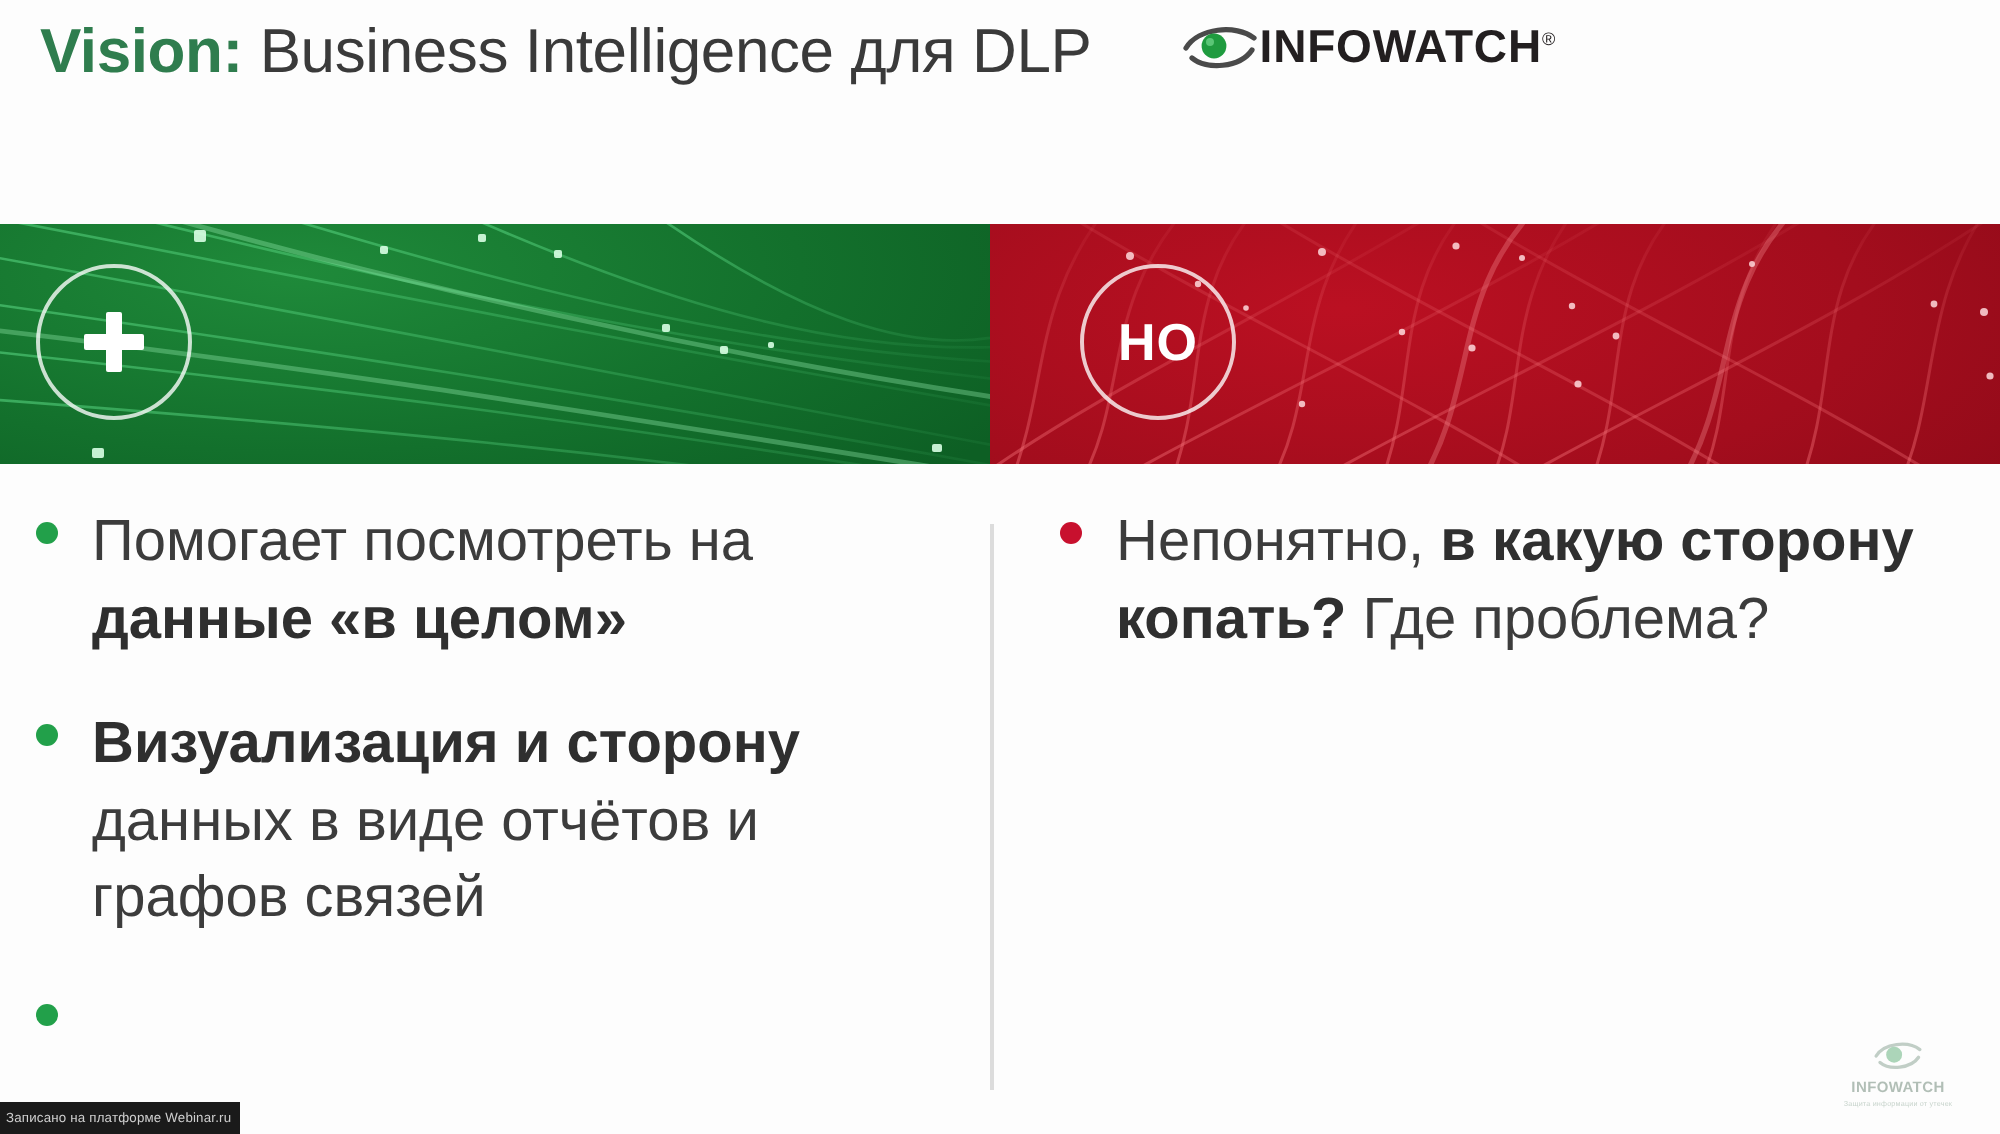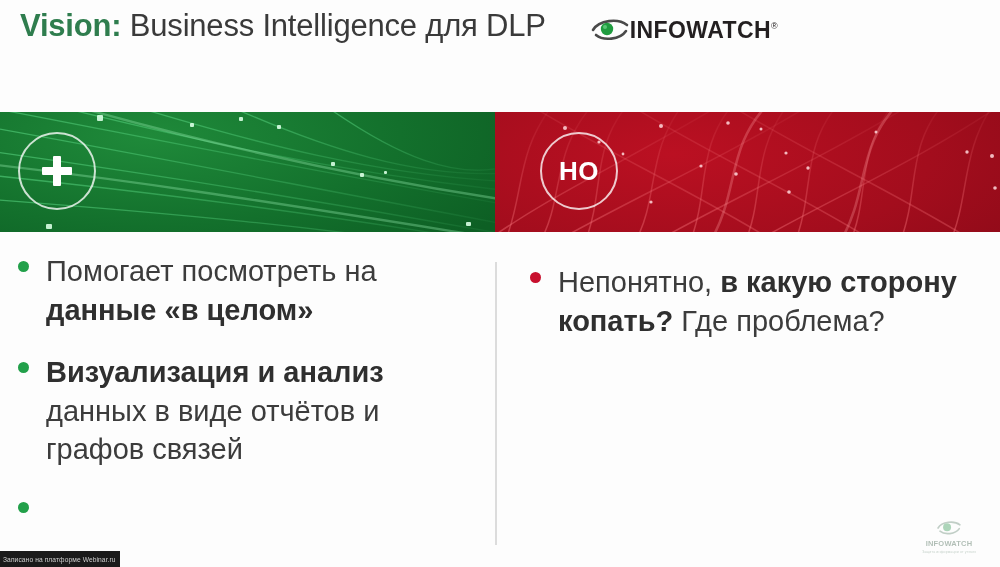--- a/index.html
+++ b/index.html
@@ -47,21 +47,21 @@
     color: #2f7d4e;
     font-weight: 600;
   }
 
   
   .logo {
     position: absolute;
     right: 14px;
     top: 10px;
     display: flex;
-    align-items: flex-end;
+    align-items: flex-start;
     gap: 0;
     height: 34px;
   }
   .logo-mark {
     width: 40px;
     height: 28px;
     position: relative;
     flex: none;
   }
   .logo-text {
@@ -176,21 +176,21 @@
     width: 2px;
     height: 283px;
     background: #dcdcdc;
   }
 
   .column {
     position: absolute;
     top: 0;
   }
   .col-left  { left: 18px;  width: 455px; }
-  .col-right { left: 530px; width: 450px; margin-top: 11px; }
+  .col-right { left: 530px; width: 450px; }
 
   .bullet-item {
     display: flex;
     align-items: flex-start;
     margin-bottom: 22px;
   }
   .col-left  .bullet-item { margin-bottom: 24px; }
   .col-right .bullet-item { margin-bottom: 30px; }
 
   .bullet-dot {
@@ -391,21 +391,21 @@
 
     <div class="divider"></div>
 
     <div class="column col-left">
       <div class="bullet-item">
         <span class="bullet-dot dot-green" style="background: rgb(34, 160, 74);"></span>
         <span class="bullet-text">Помогает посмотреть на <b>данные «в целом»</b></span>
       </div>
       <div class="bullet-item">
         <span class="bullet-dot dot-green" style="background: rgb(34, 160, 74);"></span>
-        <span class="bullet-text"><b>Визуализация и анализ </b>данных в виде отчётов и графов связей</span>
+        <span class="bullet-text"><b>Визуализация и сторону </b>данных в виде отчётов и графов связей</span>
       </div>
       <div class="bullet-item">
         <span class="bullet-dot dot-green" style="background: rgb(34, 160, 74);"></span>
       </div>
     </div>
 
     <div class="column col-right">
       <div class="bullet-item">
         <span class="bullet-dot dot-red" style="background: rgb(200, 16, 46);"></span>
         <span class="bullet-text">Непонятно, <b>в какую сторону копать?</b> Где проблема?</span>

